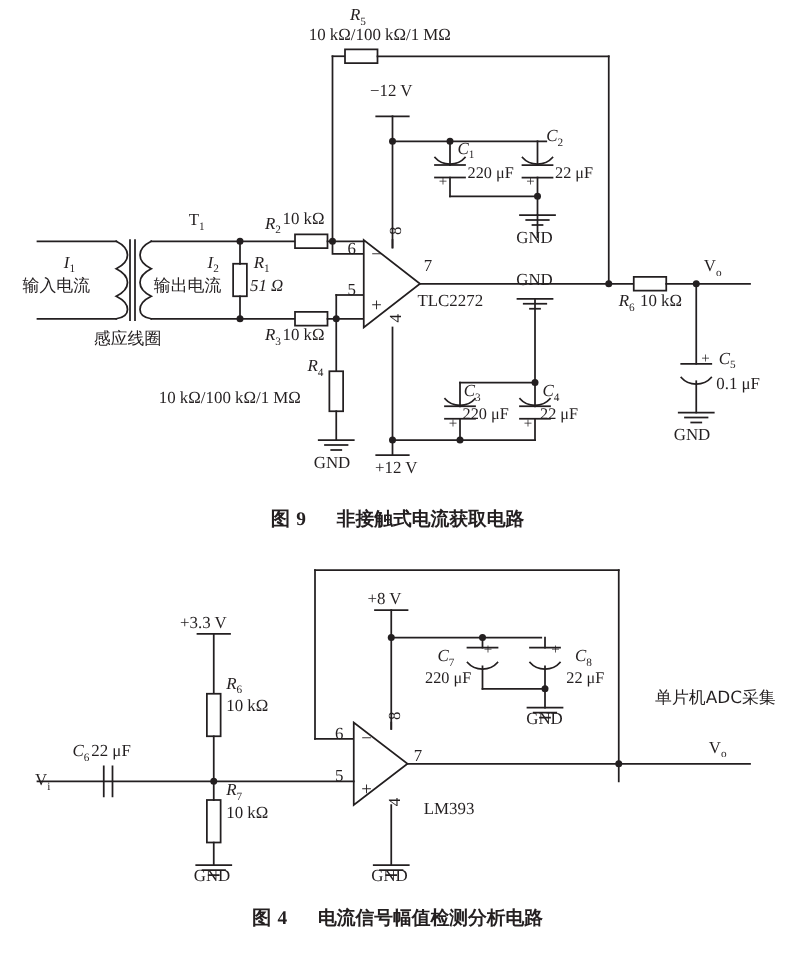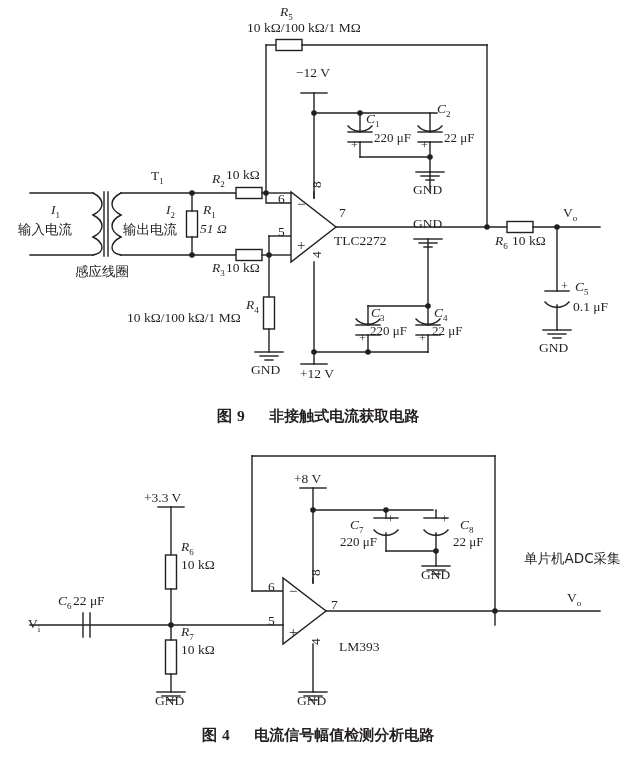--- a/index.html
+++ b/index.html
@@ -185,21 +185,21 @@
 
   <div class="lbl s14 ital" style="left:203px;top:203px;"><span>R</span><span class="sub">1</span></div>
   <div class="lbl s14" style="left:200px;top:222px;font-style:italic;">51 Ω</div>
 
   <div class="lbl s14 ital" style="left:212px;top:172px;"><span>R</span><span class="sub">2</span></div>
   <div class="lbl s14" style="left:226px;top:168px;">10 kΩ</div>
 
   <div class="lbl s14 ital" style="left:212px;top:261px;"><span>R</span><span class="sub">3</span></div>
   <div class="lbl s14" style="left:226px;top:261px;">10 kΩ</div>
 
-  <div class="lbl s14 ital" style="left:246px;top:298px;font-family:Liberation Serif, serif;"><span>R</span><span class="sub">4</span></div>
+  <div class="lbl s14 ital" style="left:246px;top:286px;font-family:Liberation Serif, serif;"><span>R</span><span class="sub">4</span></div>
   <div class="lbl s14" style="left:127px;top:311px;">10 kΩ/100 kΩ/1 MΩ</div>
 
   <div class="lbl s14" style="left:278px;top:192px;">6</div>
   <div class="lbl s14" style="left:278px;top:225px;">5</div>
   <div class="lbl s14" style="left:339px;top:206px;">7</div>
   <div class="lbl s14" style="left:297px;top:197px;font-size:15px;">−</div>
   <div class="lbl s14" style="left:297px;top:238px;font-size:15px;">+</div>
   <div class="lbl s14 rot" style="left:310px;top:188px;">8</div>
   <div class="lbl s14 rot" style="left:310px;top:258px;">4</div>
   <div class="lbl s14" style="left:334px;top:234px;">TLC2272</div>

